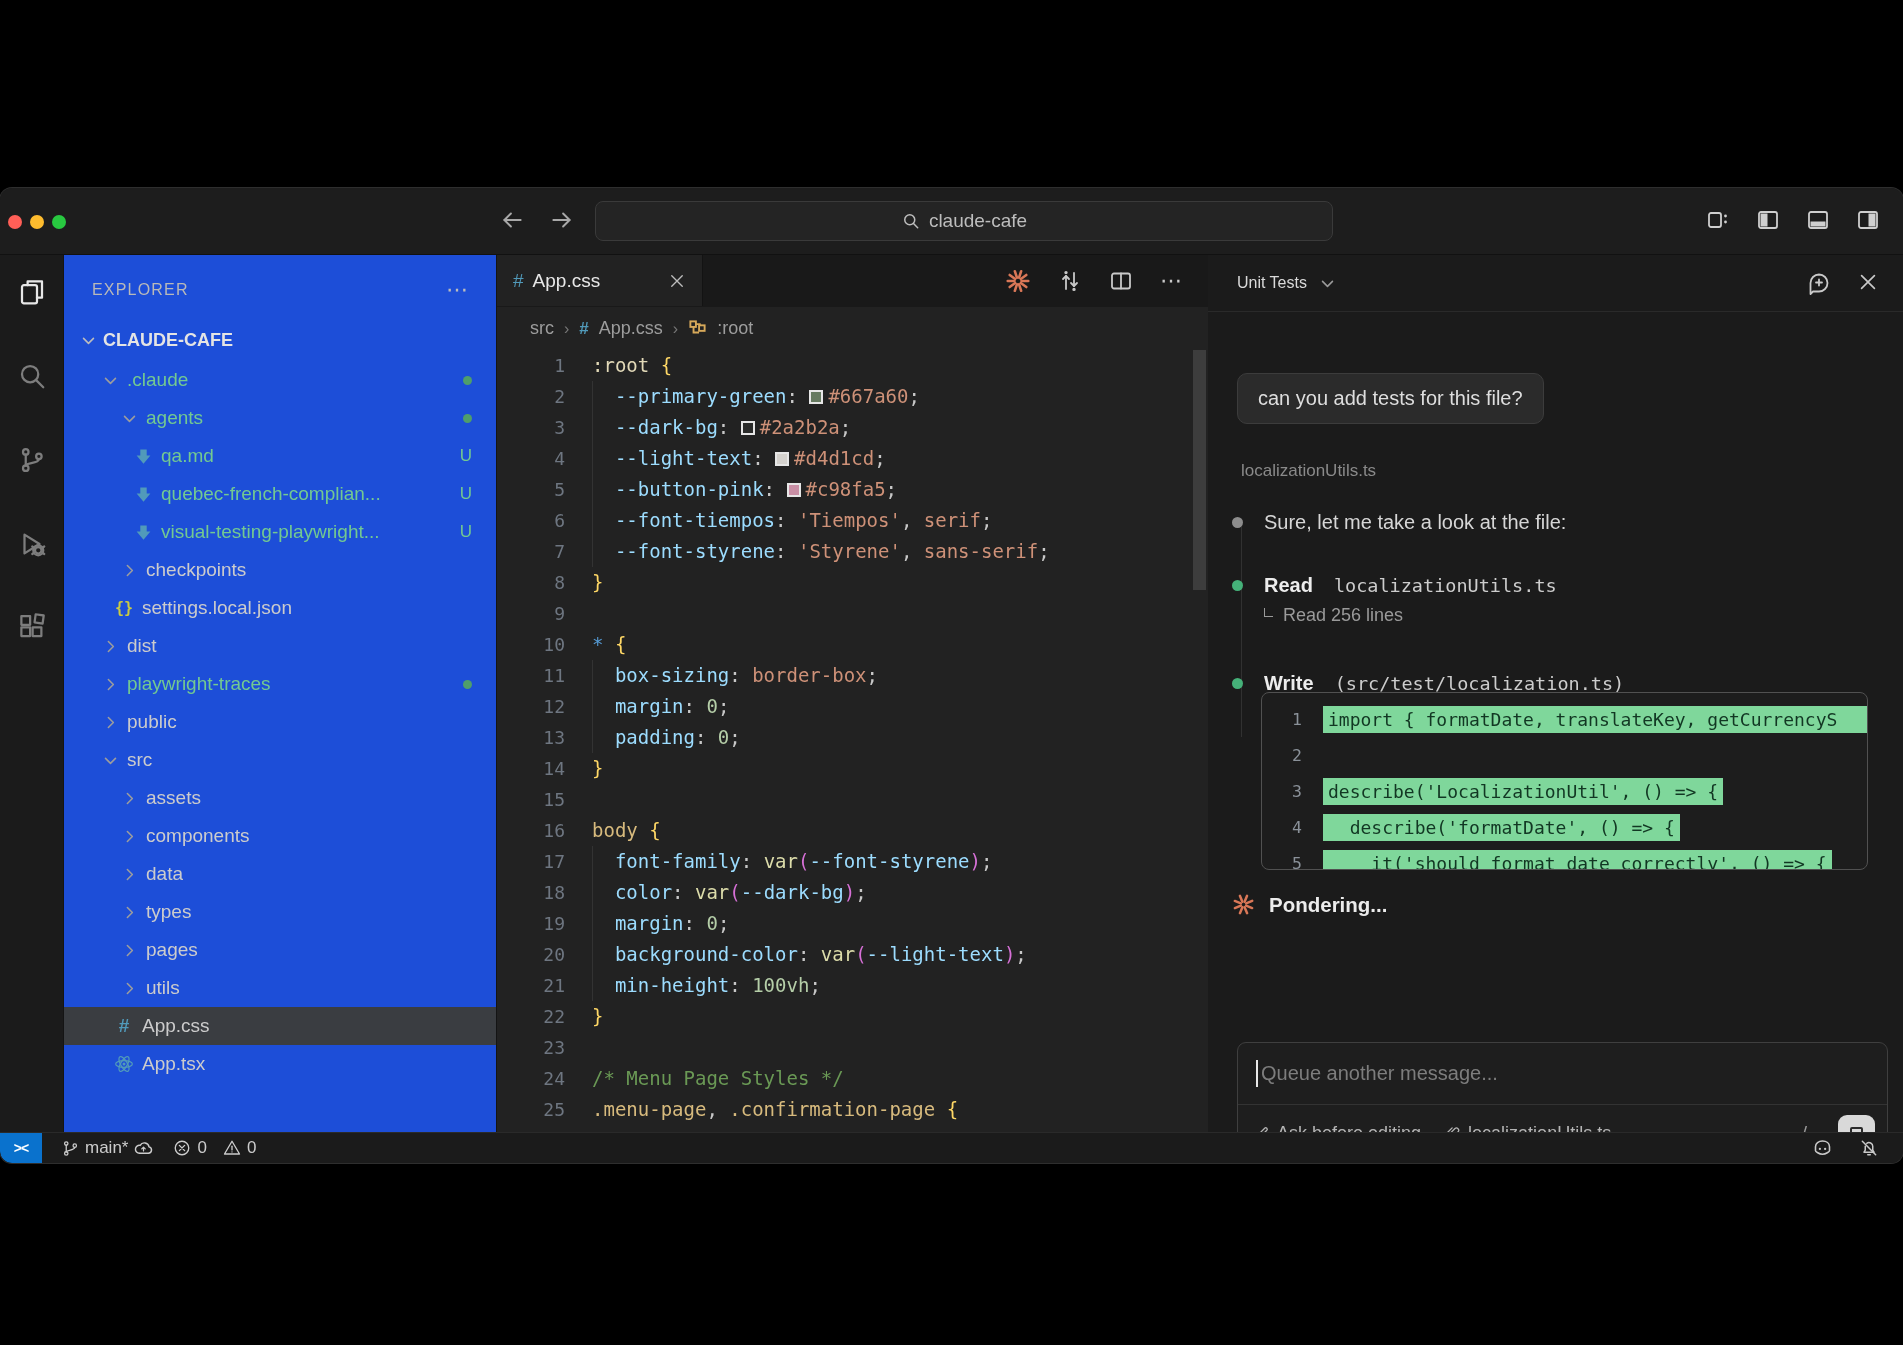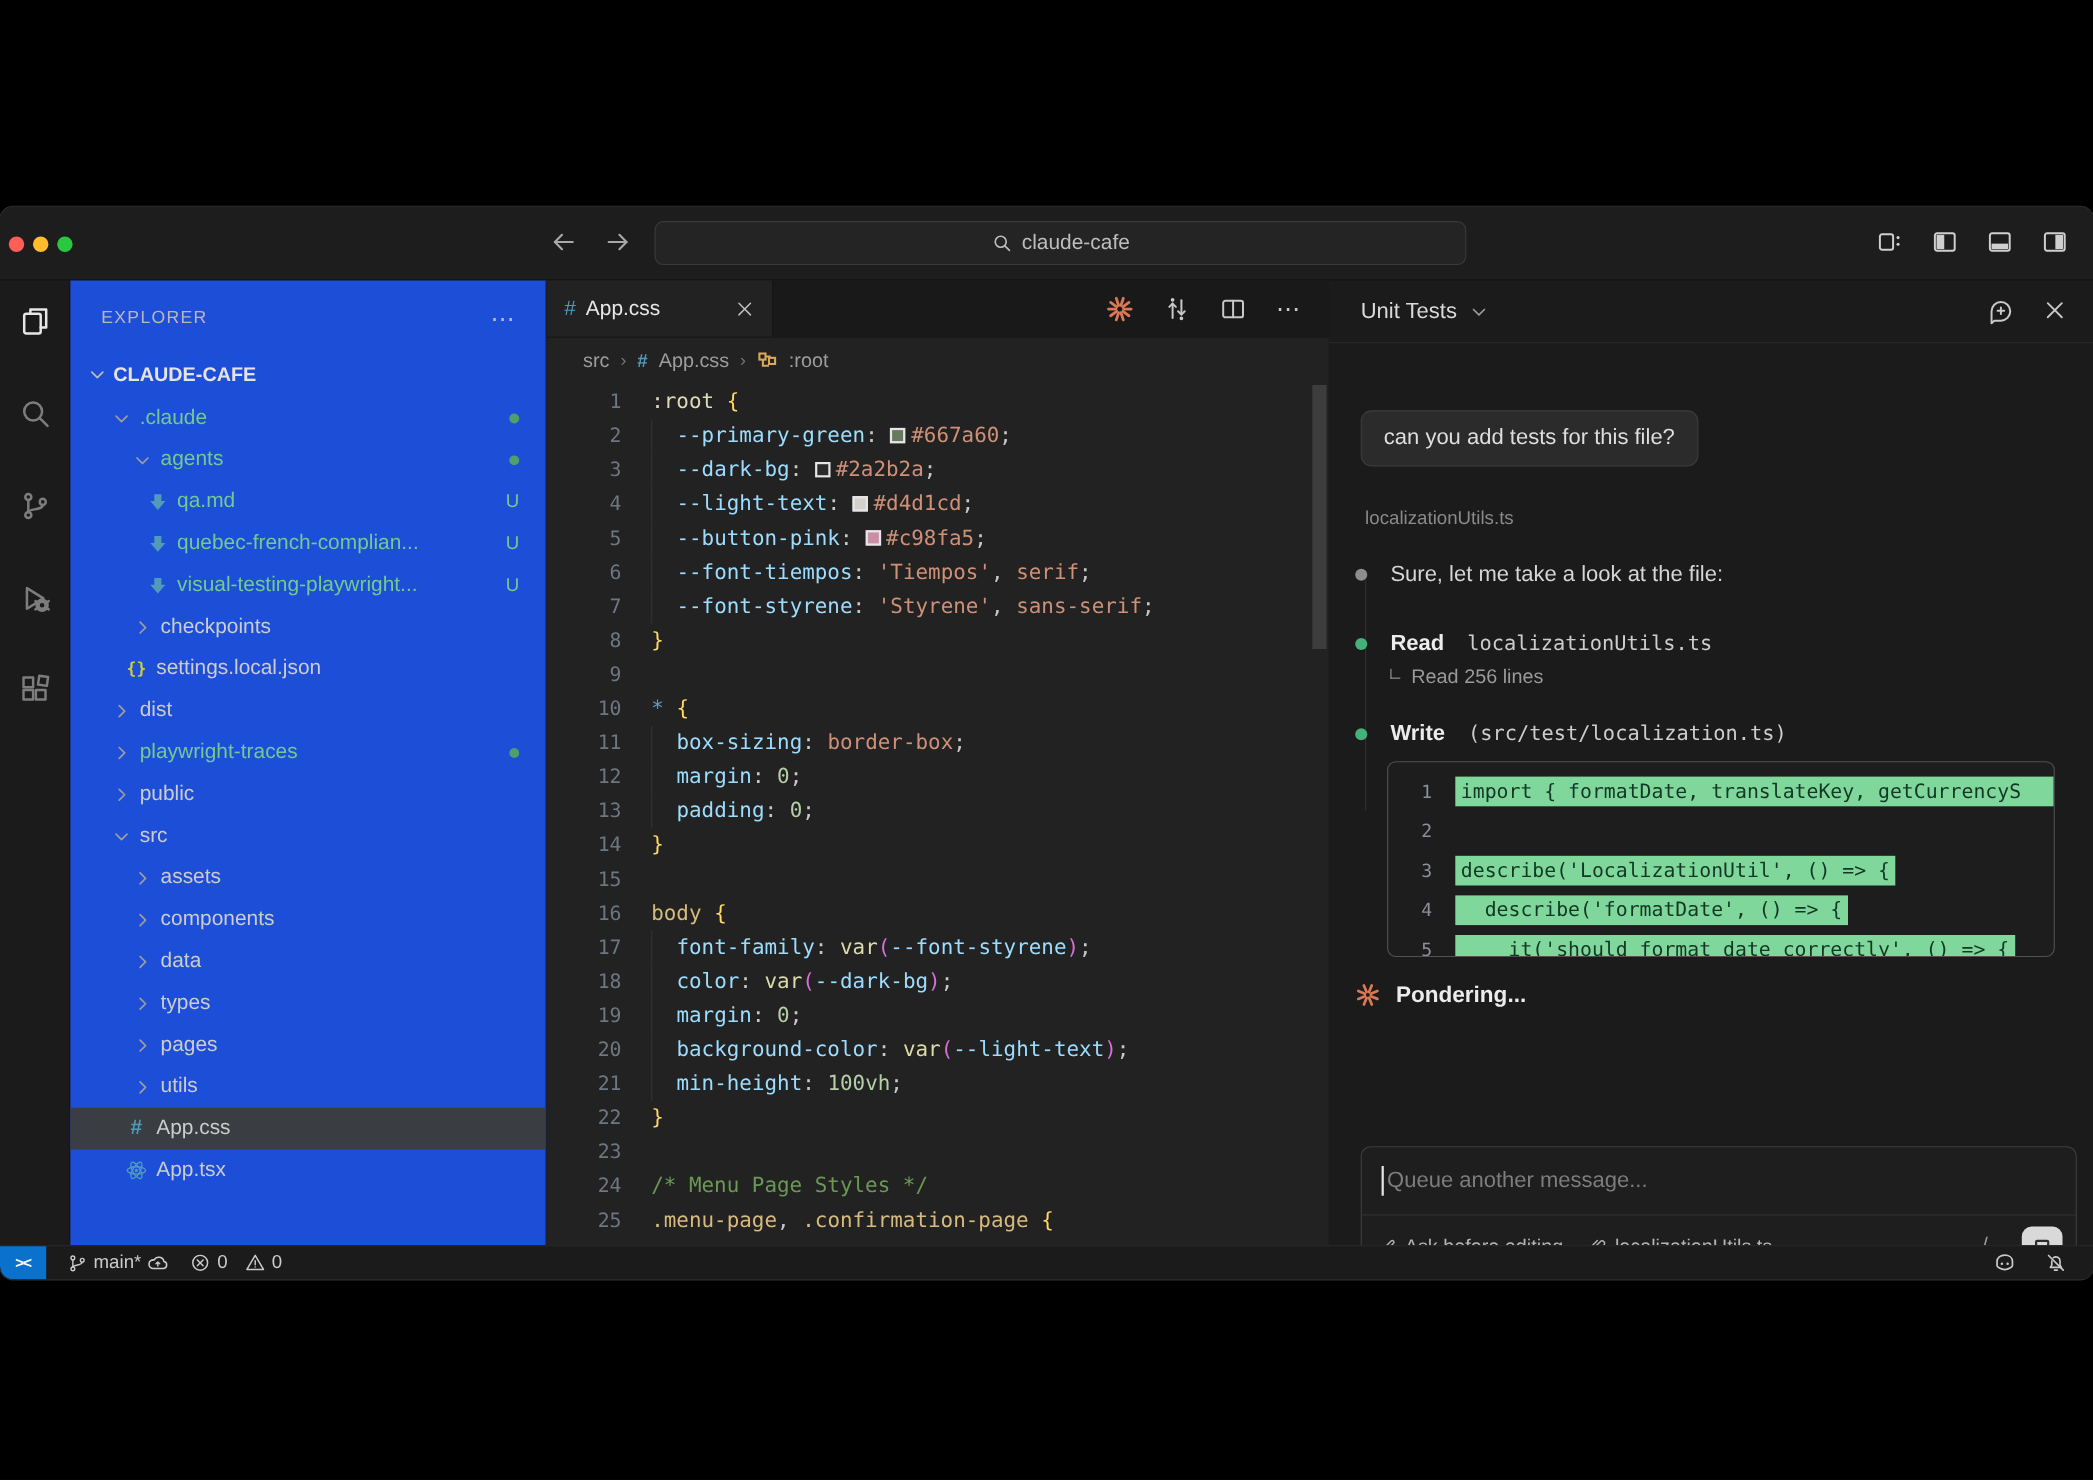--- a/index.html
+++ b/index.html
@@ -71,21 +71,21 @@
   .tok-prop{color:#9cdcfe;} .tok-val{color:#ce9178;} .tok-str{color:#ce9178;}
   .tok-num{color:#b5cea8;} .tok-brace{color:#ffd866;} .tok-paren{color:#d670d6;}
   .tok-fn{color:#dcdcaa;} .tok-comment{color:#6a9955;} .tok-star{color:#569cd6;}
   .tok-sel{color:#d7ba7d;} .tok-selroot{color:#e2d9b8;} .tok-plain{color:#c8c8c8;}
   .swatch { display:inline-block; width:14px; height:14px; border:2px solid #e6e6e6; margin-right:5px; vertical-align:-1px; }
   .ed-scroll { position:absolute; right:2px; top:0; width:13px; height:240px; background:#3d3d3d; }
 
   
   .rpanel { flex:1; background:#1b1b1b; position:relative; }
   .rp-header { height:57px; display:flex; align-items:center; padding:0 24px 0 29px; border-bottom:1px solid #2a2a2a; }
-  .rp-title { color:#dadada; font-size:20px; }
+  .rp-title { color:#dadada; font-size:16px; }
   .rp-chev { color:#9a9a9a; margin-left:12px; }
   .rp-hicons { margin-left:auto; display:flex; gap:26px; color:#c9c9c9; }
   .rp-body { position:absolute; left:0; top:57px; right:0; bottom:0; }
   .bubble { position:absolute; left:29px; top:61px; max-width:560px; background:#2b2b2b; border:1px solid #3c3c3c;
             border-radius:10px; padding:13px 20px; color:#dedede; font-size:20px; }
   .ctxfile { position:absolute; left:33px; top:149px; color:#8a8a8a; font-size:17px; }
   .thread { position:absolute; left:33px; top:215px; height:210px; border-left:1px solid #313131; }
   .chatrow { position:absolute; left:24px; display:flex; align-items:center; gap:21px; }
   .bullet { width:11px; height:11px; border-radius:50%; flex:none; }
   .bullet.gray{ background:#8d8d8d; } .bullet.green{ background:#45b179; }
@@ -602,21 +602,21 @@
           <div class="chatrow" style="top:262px">
             <span class="bullet green"></span>
             <span class="chatbold">Read</span>
             <span class="chatmono">localizationUtils.ts</span>
           </div>
           <div class="subdetail" style="top:293px">
             <span class="corner"></span>
             <span>Read 256 lines</span>
           </div>
 
-          <div class="chatrow" style="top:344px">
+          <div class="chatrow" style="top:360px">
             <span class="bullet green"></span>
             <span class="chatbold">Write</span>
             <span class="chatmono">(src/test/localization.ts)</span>
           </div>
 
           <div class="diffblock" id="diff">
               <div class="drow full">
                 <span class="dnum">1</span>
                 <span class="dtext add">import { formatDate, translateKey, getCurrencyS</span>
               </div>

